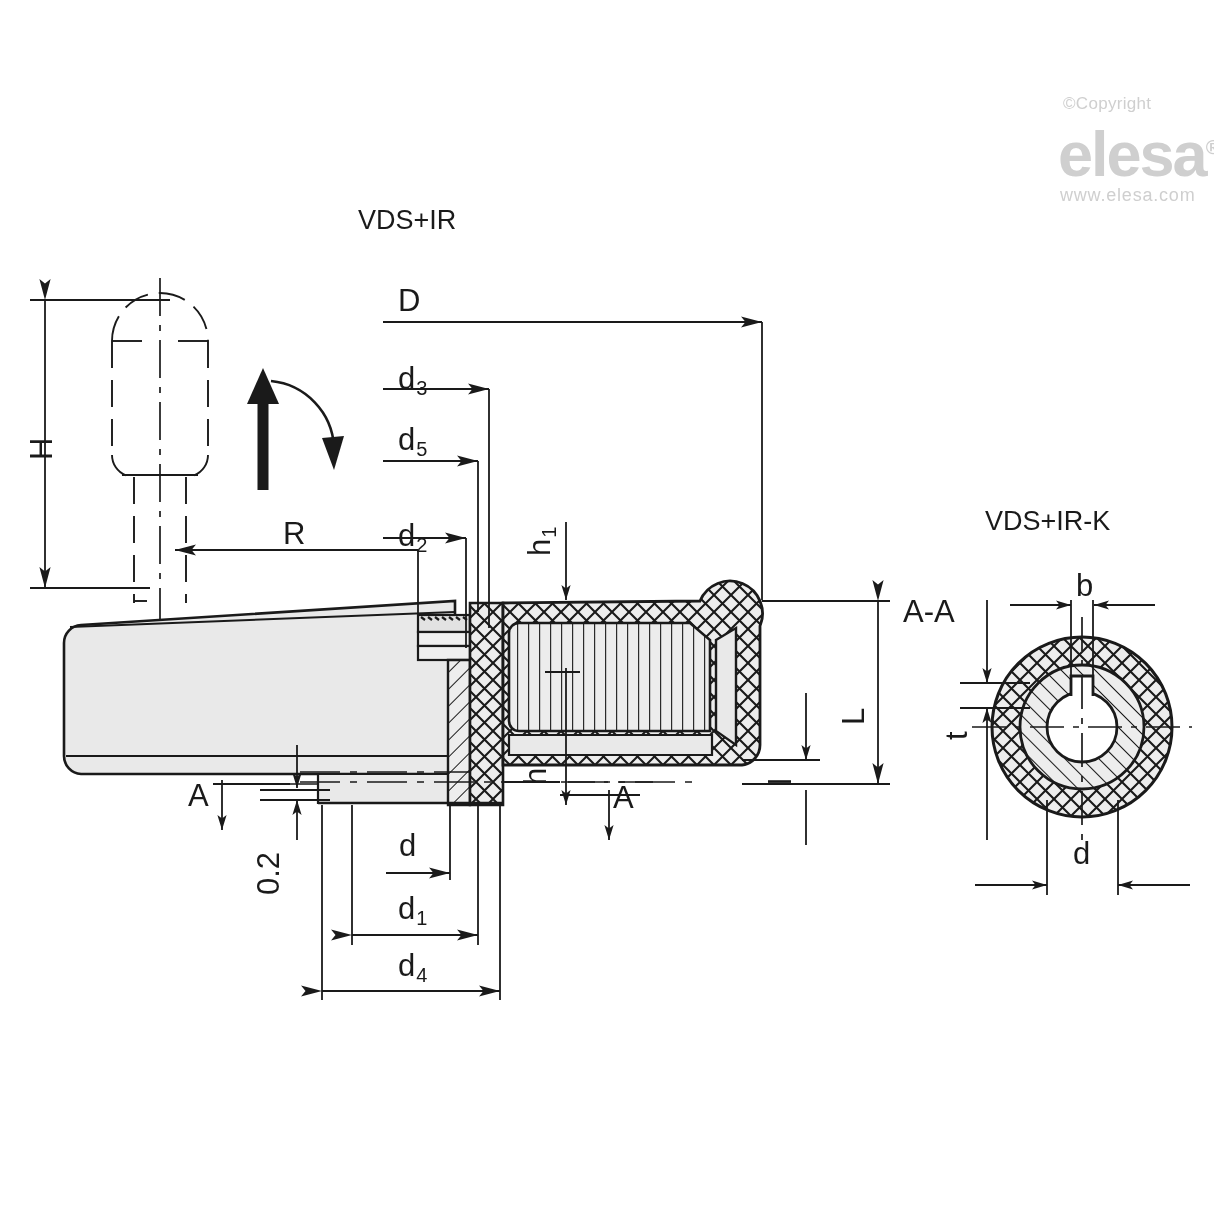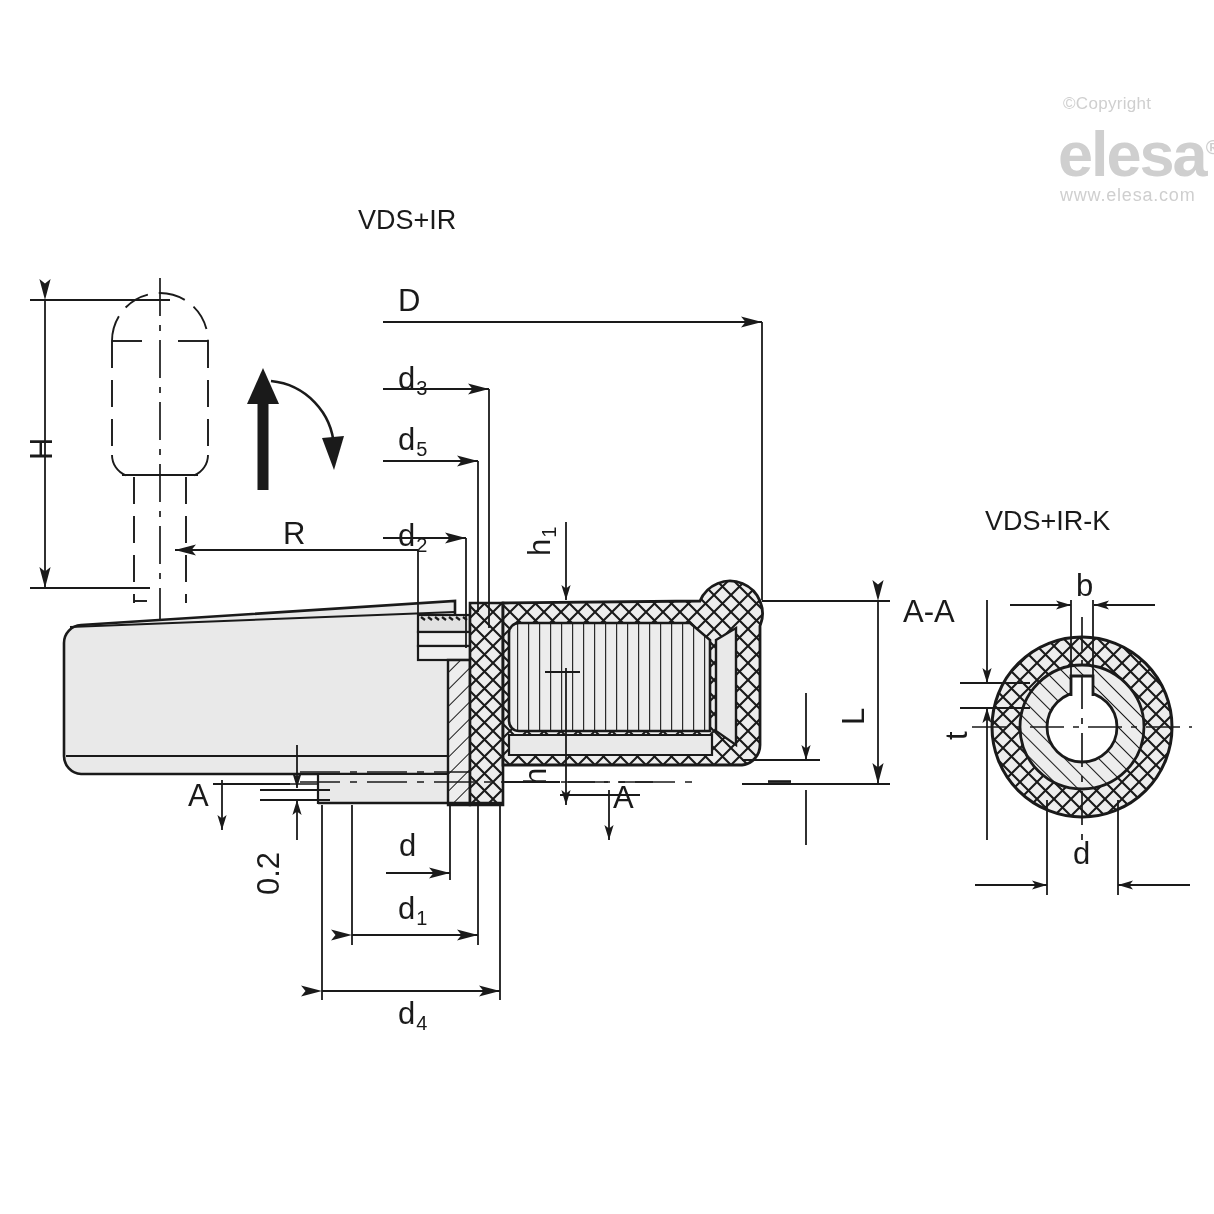--- a/index.html
+++ b/index.html
@@ -316,21 +316,21 @@
   <div class="lbl t-dim rot90" style="left:253px;top:895px;">0.2</div>
 
   <div class="lbl t-dim rot90" style="left:520px;top:785px;">h</div>
 
   <div class="lbl t-dim" style="left:399px;top:830px;">d</div>
 
   <div class="lbl t-dim" style="left:398px;top:893px;">
     <span>d</span><span class="sub">1</span>
   </div>
 
-  <div class="lbl t-dim" style="left:398px;top:950px;margin-top:48px;">
+  <div class="lbl t-dim" style="left:398px;top:950px;">
     <span>d</span><span class="sub">4</span>
   </div>
 
   <div class="lbl t-dim" style="left:1076px;top:570px;">b</div>
 
   <div class="lbl t-dim rot90" style="left:941px;top:740px;">t</div>
 
   <div class="lbl t-dim" style="left:1073px;top:838px;">d</div>
 
 </div>

